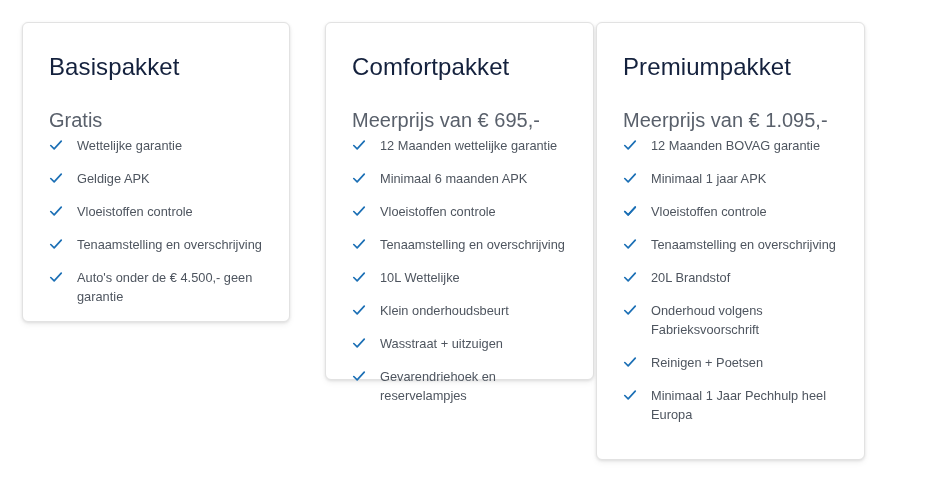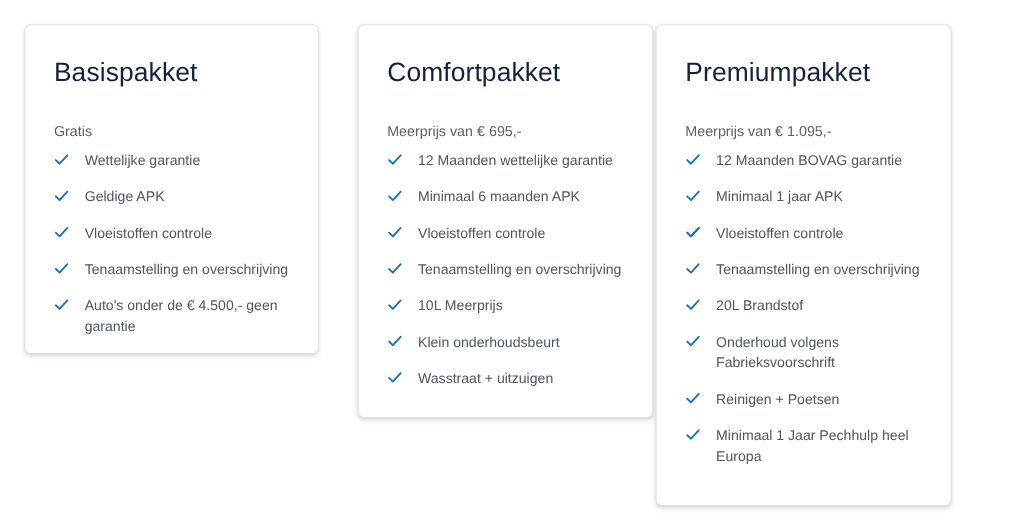--- a/index.html
+++ b/index.html
@@ -51,21 +51,21 @@
   .card-title {
     font-size: 24px;
     font-weight: 400;
     color: #14213d;
     letter-spacing: 0.1px;
     margin: 0 0 0 0;
     line-height: 32px;
     white-space: nowrap;
   }
   .card-subtitle {
-    font-size: 13px;
+    font-size: 20px;
     color: #59606b;
     line-height: 20px;
     margin-top: 27px;
     margin-bottom: 0;
   }
   .feature-list {
     list-style: none;
     margin: 6px 0 0 0;
     padding: 0;
   }
@@ -184,37 +184,45 @@
               </svg>
           </span>
           <span>Tenaamstelling en overschrijving</span>
         </li>
         <li class="feature-item">
           <span class="check-icon">
             <svg viewBox="0 0 16 16" aria-hidden="true">
                 <path d="M2 8.6 L5.9 12.4 L14 3.6" fill="none" stroke="#1b6fb5" stroke-width="1.9" stroke-linecap="round" stroke-linejoin="round"></path>
               </svg>
           </span>
-          <span>10L Meerprijs</span>
+          <span>10L Wettelijke</span>
         </li>
         <li class="feature-item">
           <span class="check-icon">
             <svg viewBox="0 0 16 16" aria-hidden="true">
                 <path d="M2 8.6 L5.9 12.4 L14 3.6" fill="none" stroke="#1b6fb5" stroke-width="1.9" stroke-linecap="round" stroke-linejoin="round"></path>
               </svg>
           </span>
           <span>Klein onderhoudsbeurt</span>
         </li>
         <li class="feature-item">
           <span class="check-icon">
             <svg viewBox="0 0 16 16" aria-hidden="true">
                 <path d="M2 8.6 L5.9 12.4 L14 3.6" fill="none" stroke="#1b6fb5" stroke-width="1.9" stroke-linecap="round" stroke-linejoin="round"></path>
               </svg>
           </span>
           <span>Wasstraat + uitzuigen</span>
+        </li>
+        <li class="feature-item">
+          <span class="check-icon">
+            <svg viewBox="0 0 16 16" aria-hidden="true">
+                <path d="M2 8.6 L5.9 12.4 L14 3.6" fill="none" stroke="#1b6fb5" stroke-width="1.9" stroke-linecap="round" stroke-linejoin="round"></path>
+              </svg>
+          </span>
+          <span>Gevarendriehoek en reservelampjes</span>
         </li>
       </ul>
     </div>
   </div>
 
   <div class="card card-premium">
     <div class="card-inner">
       <h2 class="card-title">Premiumpakket</h2>
       <p class="card-subtitle">Meerprijs van € 1.095,-</p>
       <ul class="feature-list">

